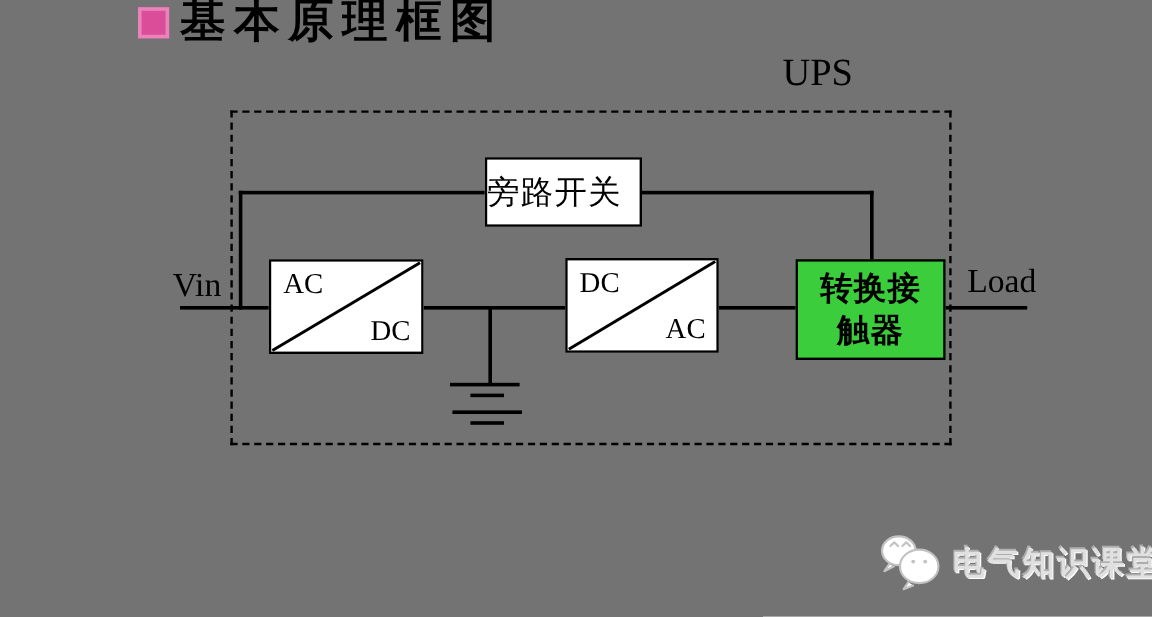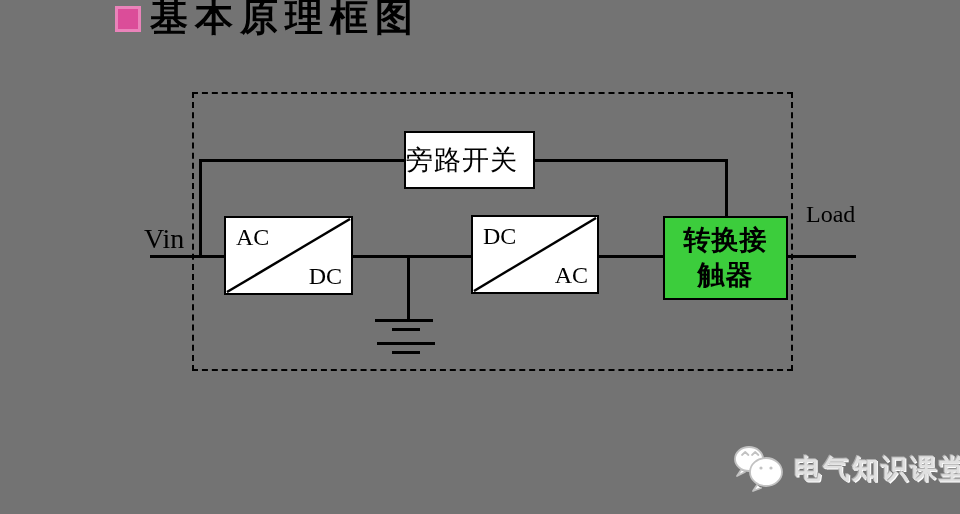--- a/index.html
+++ b/index.html
@@ -82,21 +82,21 @@
     background: #3ccd3c;
     display: flex; flex-direction: column;
     align-items: center; justify-content: center;
     font-size: 27px;
     font-weight: 600;
     line-height: 1.3;
     letter-spacing: 1px;
   }
   
   .vin-label  { position: absolute; left: 144px; top: 223px; font-size: 28px; }
-  .load-label { position: absolute; left: 806px; top: 201px; font-size: 24px; }
+  .load-label { position: absolute; left: 806px; top: 219px; font-size: 28px; }
   
   .watermark {
     position: absolute;
     left: 730px; top: 444px;
     display: flex; align-items: center; gap: 8px;
   }
   .wm-text {
     font-size: 27px;
     font-weight: bold;
     letter-spacing: 2px;
@@ -106,20 +106,21 @@
   }
 </style>
 </head>
 <body>
 
 <div class="page">
 
   <div class="title-bullet"></div>
   <div class="title-text">基本原理框图</div>
 
+  <div class="ups-label">UPS</div>
   <div class="ups-box"></div>
 
   <div class="wire w-input"></div>
   <div class="wire w-rect-inv"></div>
   <div class="wire w-inv-cont"></div>
   <div class="wire w-cont-load"></div>
   <div class="wire w-byp-left-h"></div>
   <div class="wire w-byp-left-v"></div>
   <div class="wire w-byp-right-h"></div>
   <div class="wire w-byp-right-v"></div>

